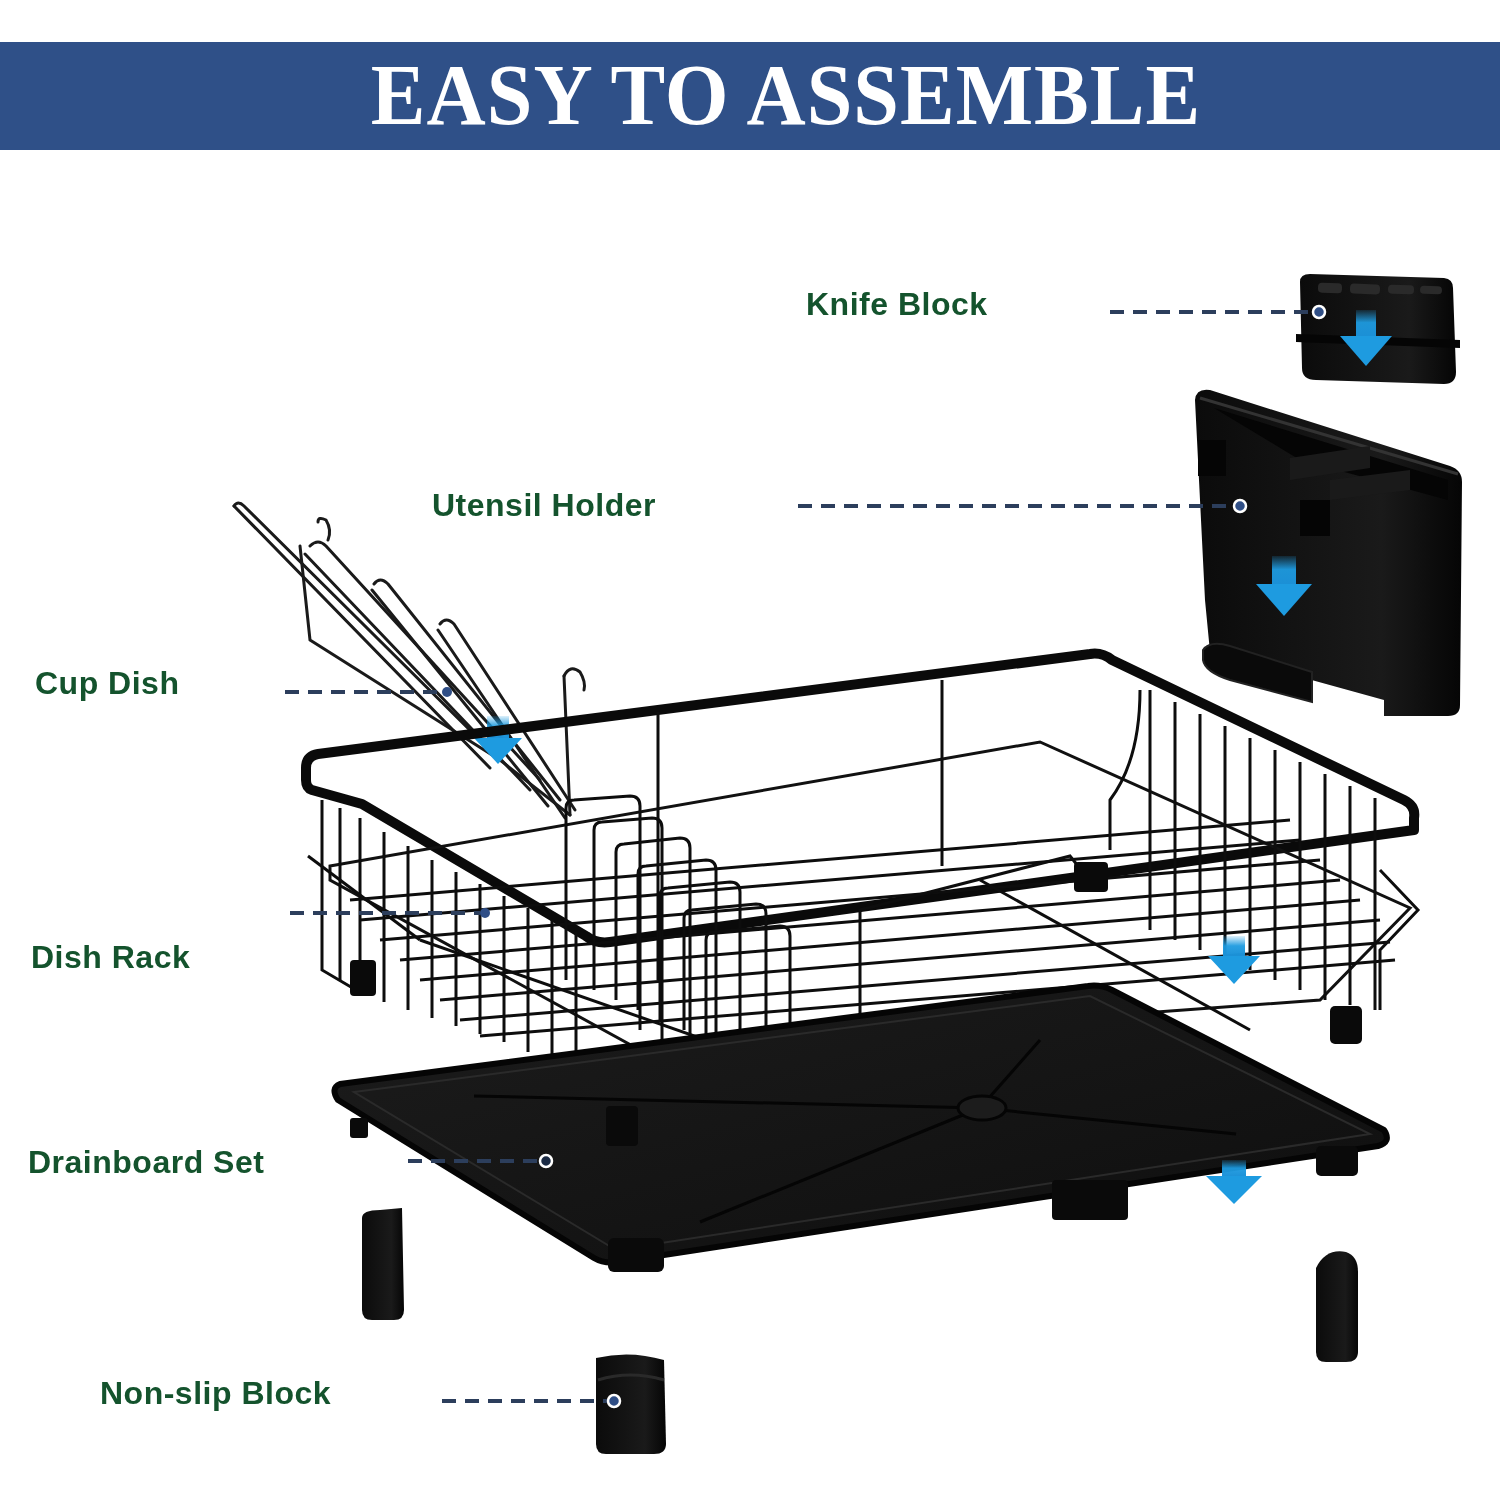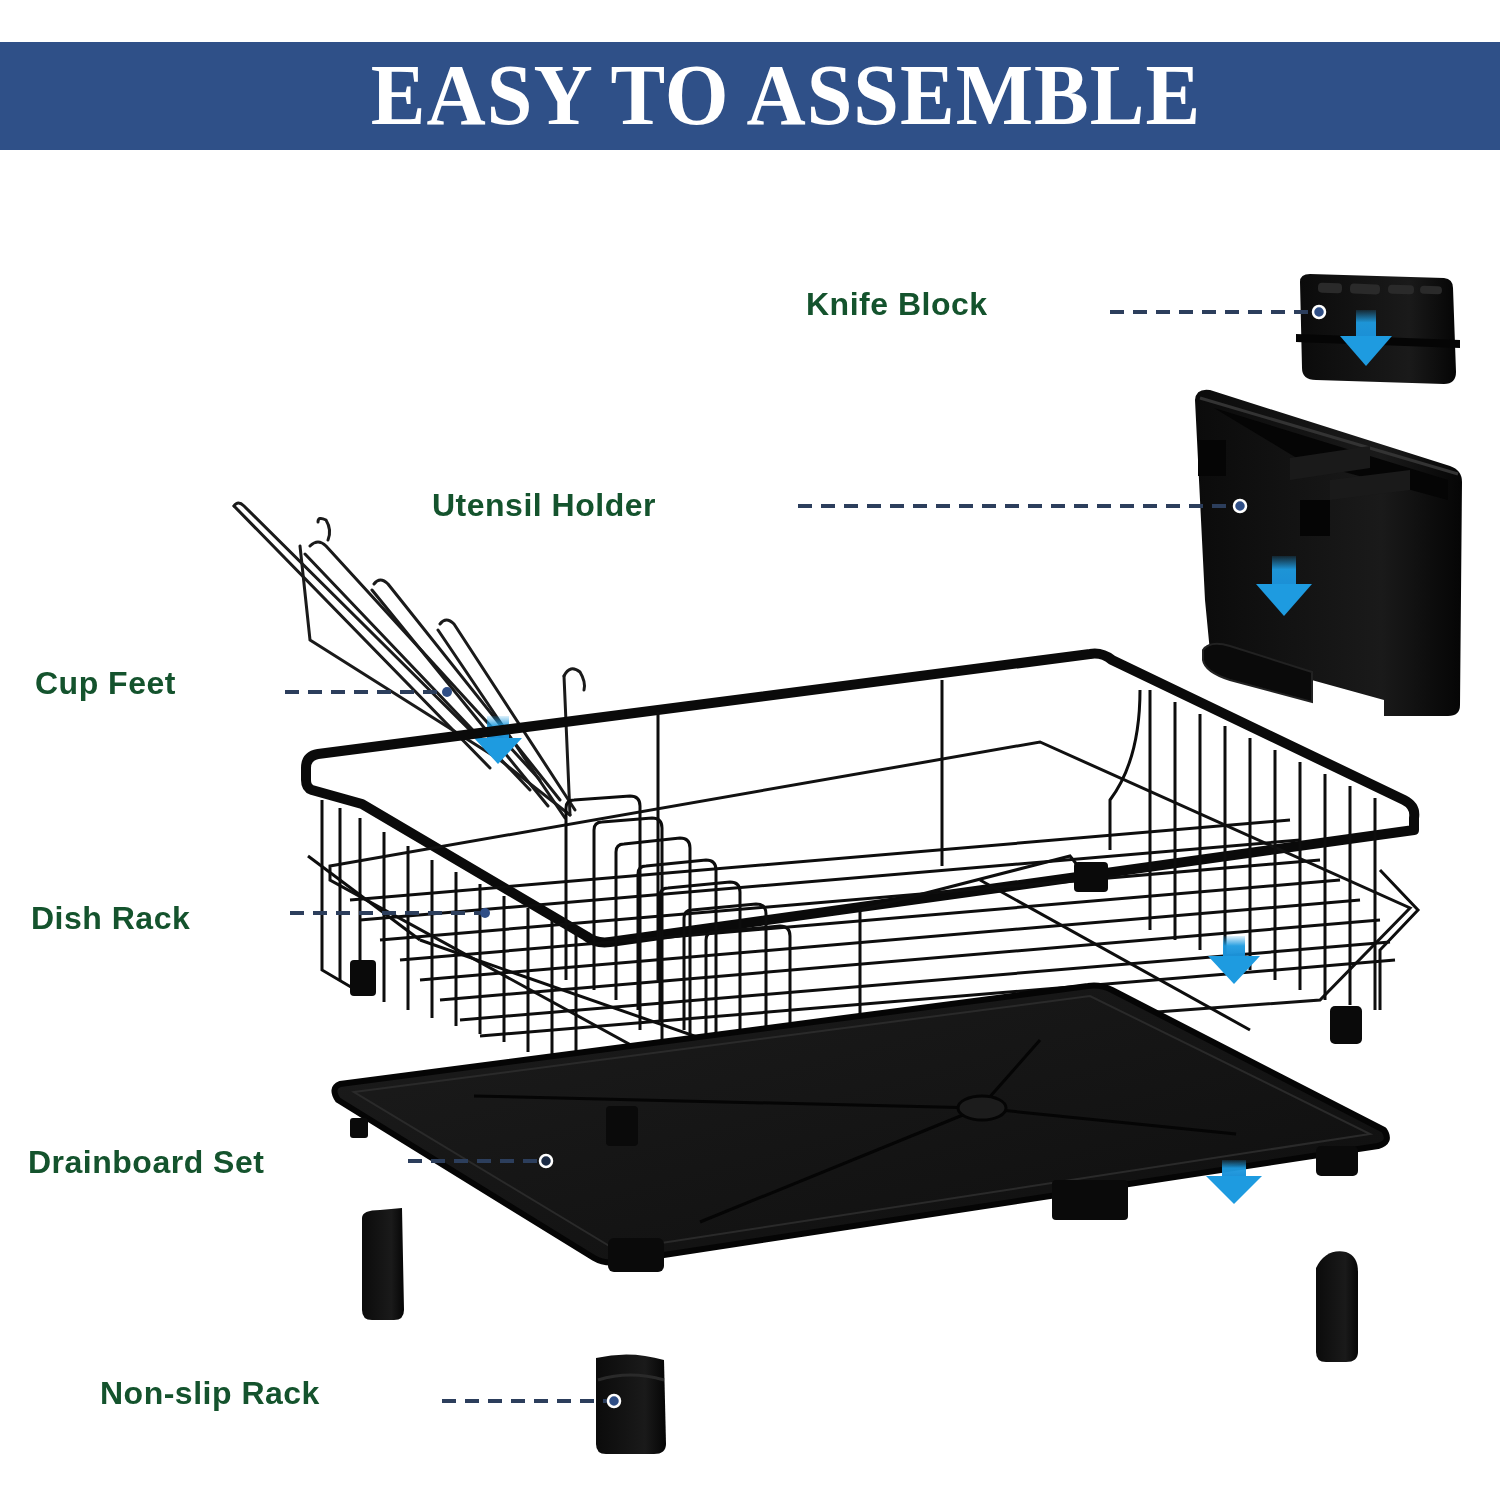--- a/index.html
+++ b/index.html
@@ -11,24 +11,24 @@
 </style>
 </head>
 <body>
 
 <div class="banner">
   <span class="banner-title">EASY TO ASSEMBLE</span>
 </div>
 
 <div class="label" style="left:806px; top:288px;">Knife Block</div>
 <div class="label" style="left:432px; top:477px;margin-top:12px;">Utensil Holder</div>
-<div class="label" style="left:35px; top:667px;">Cup Feet</div>
-<div class="label" style="left:31px; top:902px;">Dish Rack</div>
+<div class="label" style="left:35px; top:667px;">Cup Dish</div>
+<div class="label" style="left:31px; top:941px;">Dish Rack</div>
 <div class="label" style="left:28px; top:1134px;margin-top:12px;">Drainboard Set</div>
-<div class="label" style="left:100px; top:1377px;">Non-slip Rack</div>
+<div class="label" style="left:100px; top:1377px;">Non-slip Block</div>
 
 <svg class="stage" viewBox="0 0 1500 1500" xmlns="http://www.w3.org/2000/svg">
   <defs>
     <linearGradient id="arrowGrad" x1="0" y1="0" x2="0" y2="1">
       <stop offset="0" stop-color="#1E9BE0" stop-opacity="0.15"></stop>
       <stop offset="0.45" stop-color="#1E9BE0" stop-opacity="0.95"></stop>
       <stop offset="1" stop-color="#1B8FD6"></stop>
     </linearGradient>
     <linearGradient id="blackGrad" x1="0" y1="0" x2="1" y2="0">
       <stop offset="0" stop-color="#0b0b0b"></stop>

